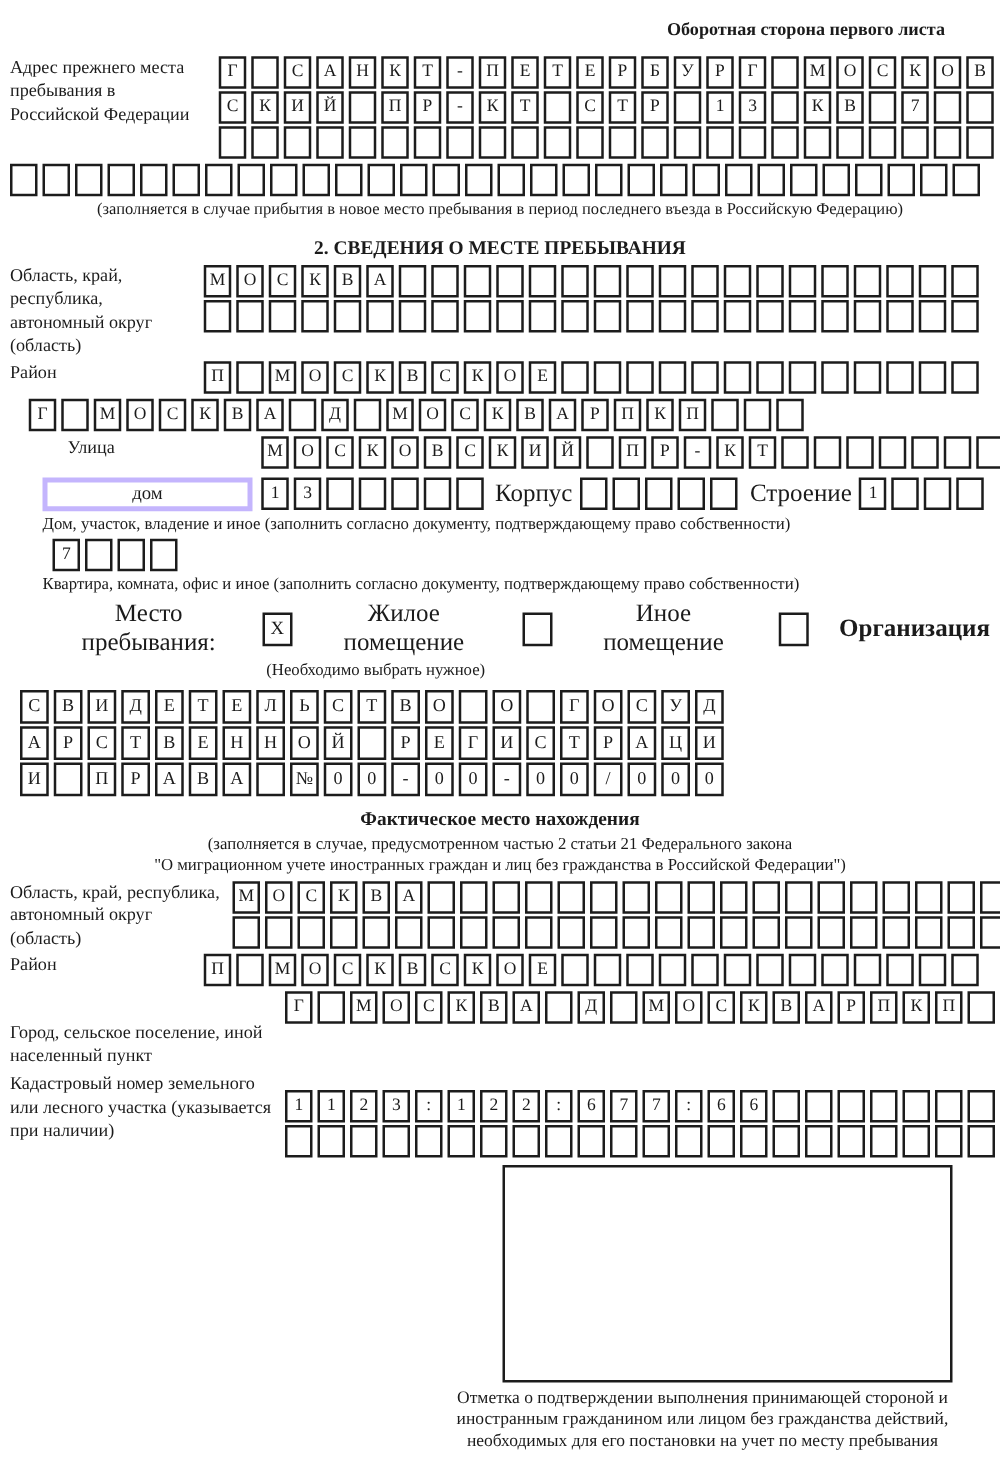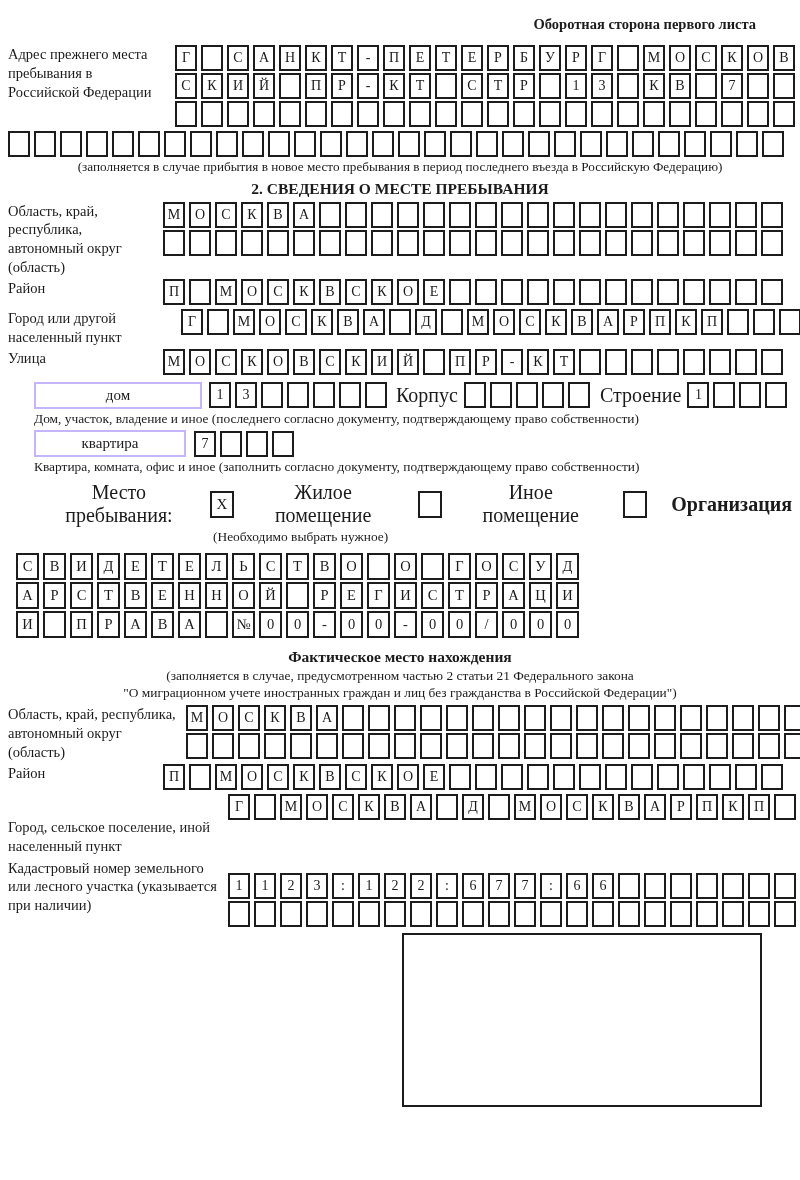--- a/index.html
+++ b/index.html
@@ -19,24 +19,24 @@
   .cell{
     width:22px;height:26px;box-sizing:border-box;border:2px solid #1c1c1c;
     display:flex;align-items:center;justify-content:center;
     font-size:14px;line-height:1;background:#fff;flex:0 0 auto;
   }
   .cell-lg .cell{width:23px;height:27px;font-size:14.5px;}
 
   .cap-center{margin-top:2px;text-align:center;font-size:13.2px;line-height:1.25;}
   .cap-left{margin:2px 0 0 26px;font-size:13.4px;line-height:1.25;}
 
-  .sec-title{margin-top:4px;text-align:center;font-weight:bold;font-size:15.5px;}
+  .sec-title{margin-top:14px;text-align:center;font-weight:bold;font-size:15.5px;}
 
   .widebox{
-    box-sizing:border-box;border:2px solid #c4b5fd;height:27px;
+    box-sizing:border-box;border:4px solid #c4b5fd;height:27px;
     display:flex;align-items:center;justify-content:center;
     font-size:15px;flex:0 0 auto;background:#fff;
   }
   .inline-row{display:flex;align-items:center;margin-left:26px;}
   .inline-label{font-size:20px;text-align:center;}
 
   .cbox{
     width:24px;height:27px;box-sizing:border-box;border:2px solid #1c1c1c;
     display:flex;align-items:center;justify-content:center;font-size:15px;flex:0 0 auto;background:#fff;
   }
@@ -262,21 +262,20 @@
         <span class="cell"></span>
         <span class="cell"></span>
         <span class="cell"></span>
         <span class="cell"></span>
         <span class="cell"></span>
       </div>
   </div>
 </div>
 
 <div class="field mt2">
-  <div class="flabel" style="width:158px;">Город или другой населенный пункт</div>
   <div class="rows" style="margin-left:15px;">
     <div class="cellrow">
         <span class="cell">Г</span>
         <span class="cell"></span>
         <span class="cell">М</span>
         <span class="cell">О</span>
         <span class="cell">С</span>
         <span class="cell">К</span>
         <span class="cell">В</span>
         <span class="cell">А</span>
@@ -294,21 +293,21 @@
         <span class="cell">К</span>
         <span class="cell">П</span>
         <span class="cell"></span>
         <span class="cell"></span>
         <span class="cell"></span>
       </div>
   </div>
 </div>
 
 <div class="field mt2">
-  <div class="flabel" style="width:140px;">Улица</div>
+  <div class="flabel" style="width:140px;margin-left:46px;">Улица</div>
   <div class="rows" style="margin-left:15px;">
     <div class="cellrow">
         <span class="cell">М</span>
         <span class="cell">О</span>
         <span class="cell">С</span>
         <span class="cell">К</span>
         <span class="cell">О</span>
         <span class="cell">В</span>
         <span class="cell">С</span>
         <span class="cell">К</span>
@@ -352,24 +351,23 @@
       <span class="cell"></span>
     </div>
   <div class="inline-label" style="margin-left:10px;">Строение</div>
   <div class="cellrow" style="margin:0 0 0 6px;">
       <span class="cell">1</span>
       <span class="cell"></span>
       <span class="cell"></span>
       <span class="cell"></span>
     </div>
 </div>
-<div class="cap-left">Дом, участок, владение и иное (последнего согласно документу, подтверждающему право собственности)</div>
+<div class="cap-left">Дом, участок, владение и иное (заполнить согласно документу, подтверждающему право собственности)</div>
 
 <div class="inline-row mt3">
-  <div class="widebox" style="width:152px;">квартира</div>
   <div class="cellrow" style="margin:0 0 0 8px;">
       <span class="cell">7</span>
       <span class="cell"></span>
       <span class="cell"></span>
       <span class="cell"></span>
     </div>
 </div>
 <div class="cap-left">Квартира, комната, офис и иное (заполнить согласно документу, подтверждающему право собственности)</div>
 
 <div class="inline-row mt5" style="margin-left:28px;">
@@ -630,13 +628,14 @@
         <span class="cell"></span>
         <span class="cell"></span>
         <span class="cell"></span>
         <span class="cell"></span>
       </div>
   </div>
 </div>
 
 <div class="stamp-wrap">
   <div class="stamp-box"></div>
+  <div class="stamp-cap">Отметка о подтверждении выполнения принимающей стороной и иностранным гражданином или лицом без гражданства действий, необходимых для его постановки на учет по месту пребывания</div>
 </div>
 
 </body></html>

